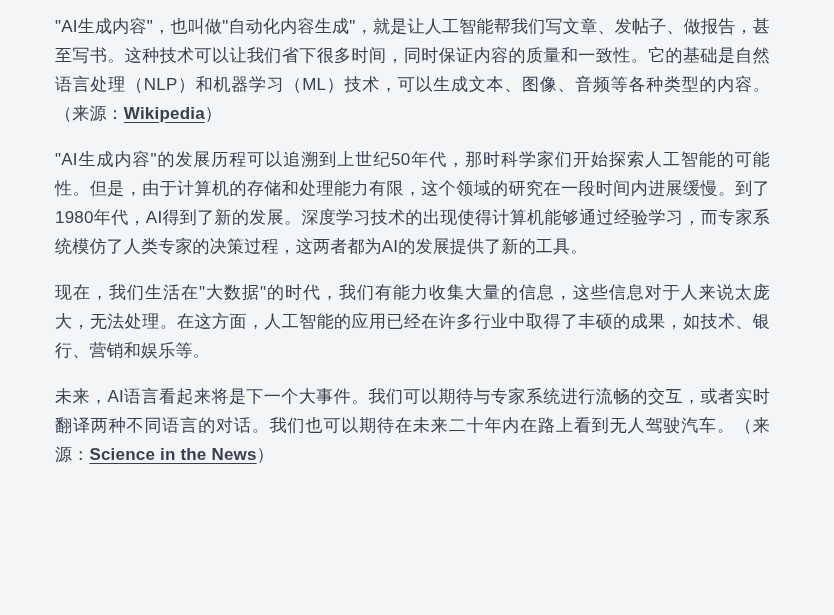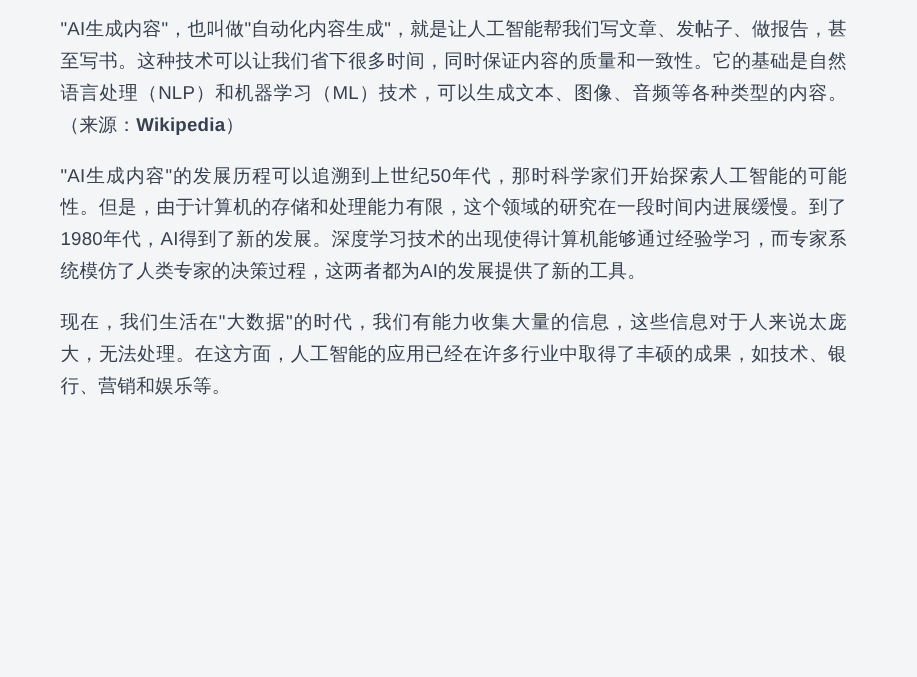--- a/index.html
+++ b/index.html
@@ -20,31 +20,33 @@
     line-height: 29px;
     color: #374151;
     text-align: justify;
     letter-spacing: 0.2px;
   }
   .article p {
     margin: 0 0 17px 0;
   }
   .source-link {
     font-weight: 700;
+    text-decoration: underline;
     text-underline-offset: 3px;
     cursor: pointer;
     color: inherit;
   }
 </style>
 </head>
 <body style="background: rgb(244, 245, 246);">
 
 <div class="article" style="color: rgb(55, 65, 81);">
 
   <p><span>"AI生成内容"，也叫做"自动化内容生成"，就是让人工智能帮我们写文章、发帖子、做报告，甚至写书。这种技术可以让我们省下很多时间，同时保证内容的质量和一致性。它的基础是自然语言处理（NLP）和机器学习（ML）技术，可以生成文本、图像、音频等各种类型的内容。（来源：</span><span class="source-link">Wikipedia</span><span>）</span></p>
 
   <p><span>"AI生成内容"的发展历程可以追溯到上世纪50年代，那时科学家们开始探索人工智能的可能性。但是，由于计算机的存储和处理能力有限，这个领域的研究在一段时间内进展缓慢。到了1980年代，AI得到了新的发展。深度学习技术的出现使得计算机能够通过经验学习，而专家系统模仿了人类专家的决策过程，这两者都为AI的发展提供了新的工具。</span></p>
 
 
   <p><span>现在，我们生活在"大数据"的时代，我们有能力收集大量的信息，这些信息对于人来说太庞大，无法处理。在这方面，人工智能的应用已经在许多行业中取得了丰硕的成果，如技术、银行、营销和娱乐等。</span></p>
 
+  <p><span>未来，AI语言看起来将是下一个大事件。我们可以期待与专家系统进行流畅的交互，或者实时翻译两种不同语言的对话。我们也可以期待在未来二十年内在路上看到无人驾驶汽车。（来源：</span><span class="source-link">Science in the News</span><span>）</span></p>
 
 </div>
 
 </body></html>

